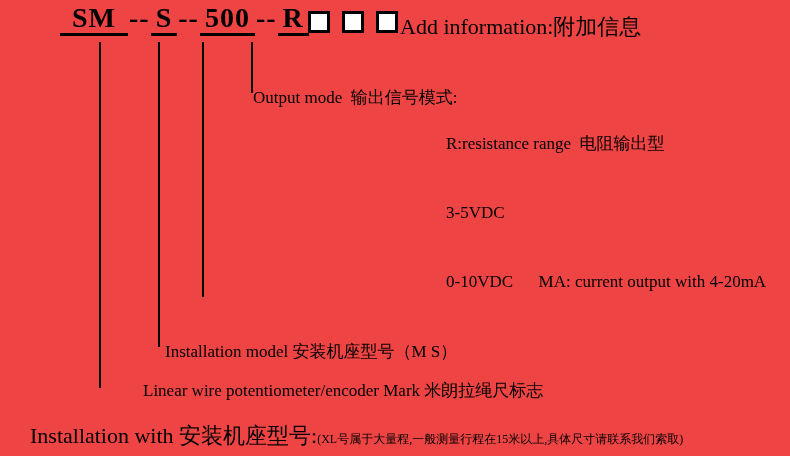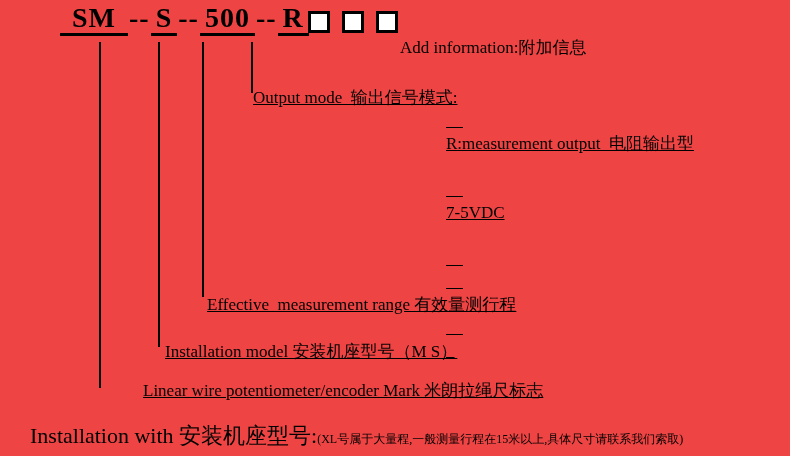--- a/index.html
+++ b/index.html
@@ -17,25 +17,25 @@
     left:60px;top:2px;
     font-size:28px;font-weight:bold;
     white-space:pre;letter-spacing:1px;
   }
   .seg{border-bottom:3px solid #000;padding:0 5px;}
   .seg-first{padding:0 12px;}
   .dash{padding:0 1px;}
   
   .boxes{left:308px;top:11px;display:flex;gap:12px;}
   .box{width:16px;height:16px;border:3px solid #000;background:#fff;}
-  .addinfo{left:400px;top:12px;font-size:17px;white-space:pre;margin-top:24px;}
+  .addinfo{left:400px;top:12px;font-size:22px;white-space:pre;}
   
   .vline{width:2px;background:#000;}
   
-  .body-text{font-size:17px;white-space:pre;line-height:23px;text-decoration:underline;}
+  .body-text{font-size:17px;white-space:pre;line-height:23px;}
   .options{left:446px;top:86px;}
   .opt{display:block;}
   
   .footer{left:30px;top:421px;font-size:22px;white-space:pre;}
   .footer-note{font-size:12px;}
 </style>
 </head>
 <body>
 
 <div class="canvas">
@@ -49,29 +49,29 @@
   </div>
   <div class="abs addinfo">Add information:附加信息</div>
 
   <div class="abs vline" style="left:99px;top:42px;height:346px"></div>
   <div class="abs vline" style="left:158px;top:42px;height:305px"></div>
   <div class="abs vline" style="left:202px;top:42px;height:255px"></div>
   <div class="abs vline" style="left:251px;top:42px;height:51px"></div>
 
   <div class="abs body-text" style="left:253px;top:86px">Output mode  输出信号模式:</div>
   <div class="abs body-text options">
-    <span class="opt">R:measurement output  电阻输出型</span>
-    <span class="opt">7-5VDC</span>
+    <span class="opt">R:resistance range  电阻输出型</span>
+    <span class="opt">3-5VDC</span>
+    <span class="opt">0-10VDC      MA: current output with 4-20mA</span>
     
     
     
     
   </div>
 
-  <div class="abs body-text" style="left:207px;top:293px">Effective  measurement range 有效量测行程</div>
 
   <div class="abs body-text" style="left:143px;top:379px">Linear wire potentiometer/encoder Mark 米朗拉绳尺标志</div>
 
   <div class="abs body-text" style="left:165px;top:340px">Installation model 安装机座型号（M S）</div>
 
   <div class="abs footer"><span>Installation with 安装机座型号:</span><span class="footer-note">(XL号属于大量程,一般测量行程在15米以上,具体尺寸请联系我们索取)</span></div>
 
 </div>
 
 </body></html>

